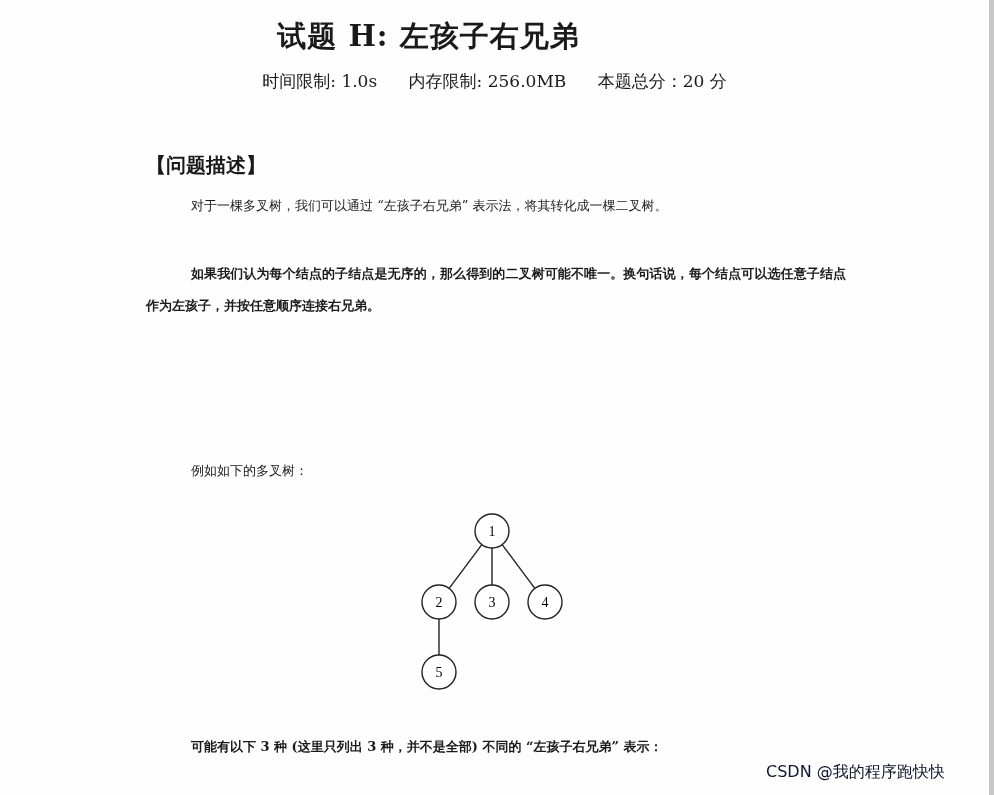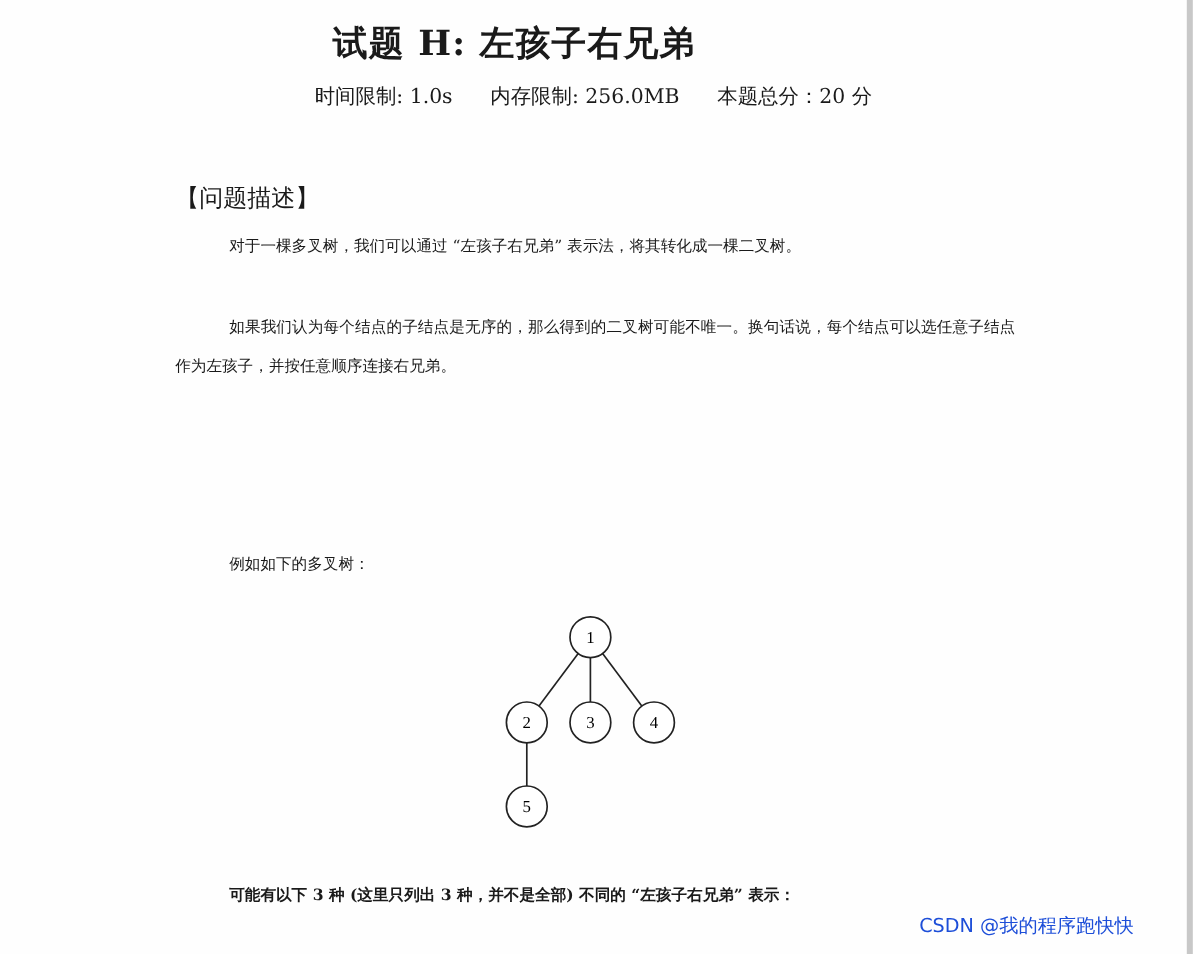--- a/index.html
+++ b/index.html
@@ -14,36 +14,36 @@
   .title {
     position: absolute; left: 0; width: 857px; top: 16px; text-align: center;
     font-size: 29px; font-weight: bold; letter-spacing: 1px; line-height: 40px;
   }
   .meta {
     position: absolute; left: 0; width: 989px; top: 68px; text-align: center;
     font-size: 17px; line-height: 26px;
   }
   .meta span { margin: 0 13px; }
   .section-head {
-    position: absolute; left: 146px; top: 150px; font-size: 20px; font-weight: normal;
+    position: absolute; left: 146px; top: 150px; font-size: 20px; font-weight: bold;
     line-height: 30px; font-family: "DejaVu Sans", sans-serif;
   }
   .para {
     position: absolute; left: 146px; width: 700px; font-size: 13px; line-height: 32px;
     text-indent: 45px; text-align: justify;
   }
   .para i { font-family: "Liberation Serif", serif; font-style: italic; }
   #p1 { top: 190px; }
-  #p2 { top: 258px; }
+  #p2 { top: 258px; font-weight: bold; }
   #p3 { top: 324px; }
   #p4 { top: 455px; }
   #p5 { top: 731px; font-weight: bold; }
   .tree { position: absolute; left: 400px; top: 500px; }
   .watermark {
-    position: absolute; left: 766px; top: 762px; font-size: 16px; color: #1d4ed8;
+    position: absolute; left: 766px; top: 762px; font-size: 16px; color: #0f172a;
     font-family: "DejaVu Sans", sans-serif;
   }
 </style>
 </head>
 <body>
 
 <div class="page">
   <div class="title">试题 H: 左孩子右兄弟</div>
   <div class="meta">
     <span>时间限制: 1.0s</span>

